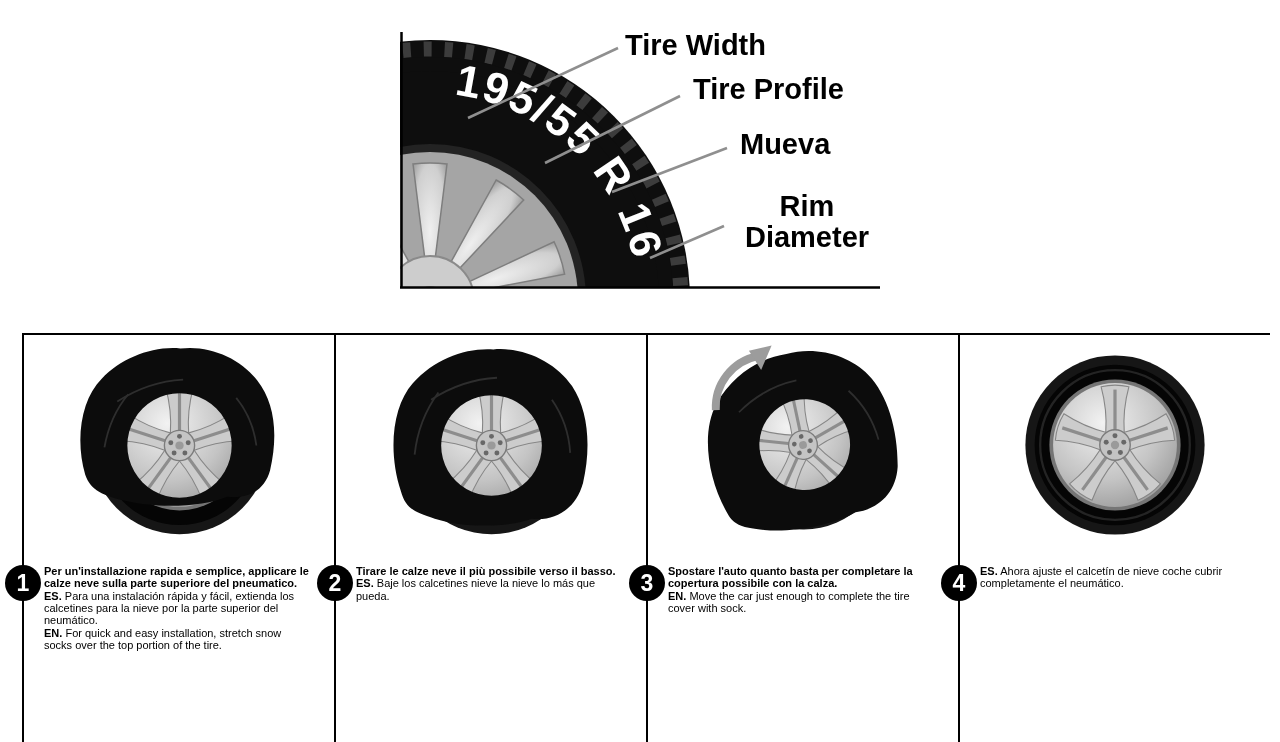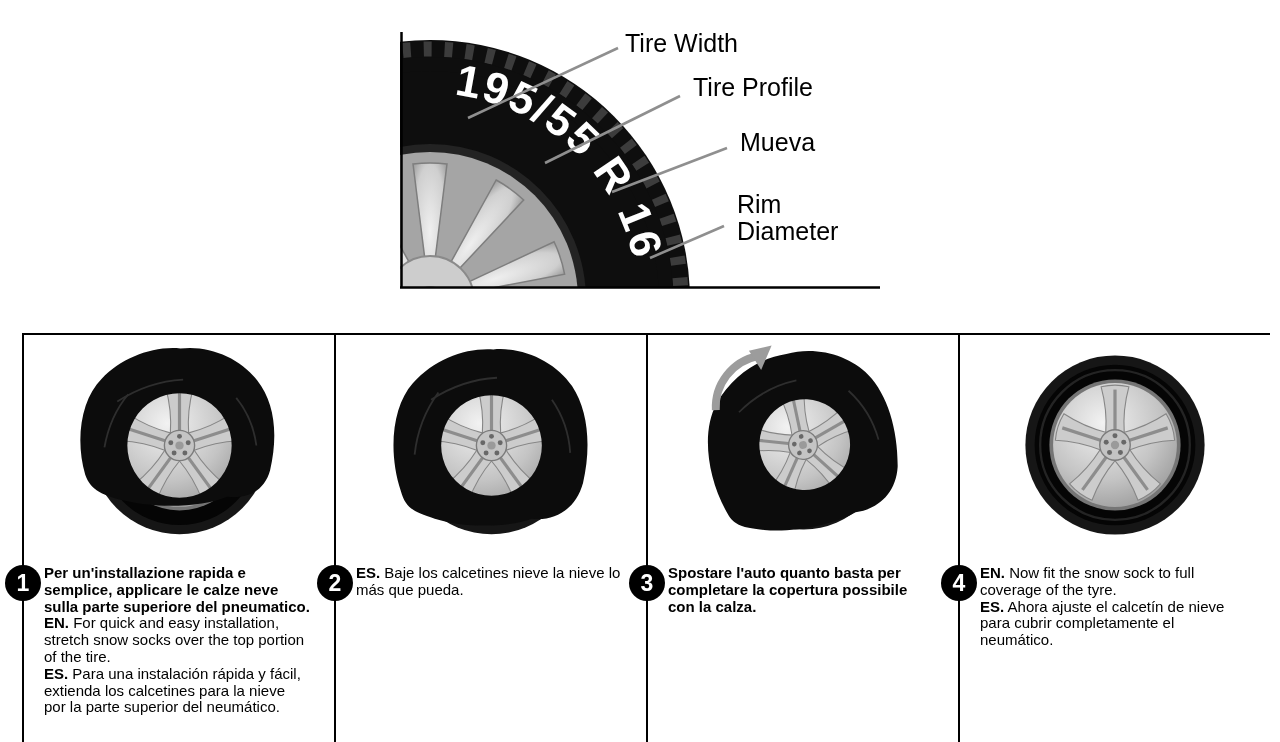--- a/index.html
+++ b/index.html
@@ -6,42 +6,43 @@
   body{
     width:1280px;height:742px;background:#fff;position:relative;overflow:hidden;
     font-family:"Liberation Sans",sans-serif;color:#000;
   }
   .page{position:absolute;inset:0;}
 
   
   .tire-diagram{position:absolute;left:400px;top:28px;width:500px;height:264px;}
   .diagram-svg{position:absolute;left:0;top:0;width:480px;height:262px;display:block;}
   .diagram-label{
-    position:absolute;font-weight:normal;font-size:25px;line-height:1.08;color:#000;
+    position:absolute;font-weight:bold;font-size:29px;line-height:1.08;color:#000;
     white-space:nowrap;
+    text-align:center;
   }
   .lbl-width{left:225px;top:2px;}
   .lbl-profile{left:293px;top:46px;}
   .lbl-radial{left:340px;top:101px;}
   .lbl-rim{left:337px;top:163px;white-space:normal;width:140px;}
   .tiretext{font-family:"Liberation Sans",sans-serif;font-weight:bold;font-size:44px;fill:#ffffff;letter-spacing:2px;}
 
   
   .panels{position:absolute;left:22px;top:333px;width:1248px;height:409px;display:flex;}
   .panel{
     position:relative;width:312px;box-sizing:border-box;
     border-left:2px solid #000;border-top:2px solid #000;
   }
   .badge{
     position:absolute;left:-19px;top:230px;width:36px;height:36px;border-radius:50%;
     background:#000;color:#fff;display:flex;align-items:center;justify-content:center;
     font-size:23px;font-weight:bold;z-index:2;
   }
   .wheel-wrap{display:flex;justify-content:center;align-items:center;height:212px;margin-top:4px;}
-  .step-text{margin:14px 24px 0 20px;font-size:15px;line-height:1.12;}
+  .step-text{margin:14px 24px 0 20px;font-size:11px;line-height:1.12;}
   .step-text p{margin:0;}
   .step-text .title{font-weight:bold;}
   .step-text .b{font-weight:bold;}
 </style>
 </head>
 <body>
 
 <svg width="0" height="0" style="position:absolute" aria-hidden="true">
   <defs>
     <radialGradient id="rimg" cx="40%" cy="32%" r="85%">
@@ -149,41 +150,42 @@
           <path fill="#0c0c0c" fill-rule="evenodd" d="M -103 32 C -114 -6 -108 -50 -85 -73 C -64 -95 -30 -109 1 -106 C 33 -110 67 -95 85 -71 C 104 -47 108 -12 99 27 C 93 49 75 59 52 56 C 27 67 -23 69 -57 61 C -84 55 -97 49 -103 32 Z M 0 -57 A 57 57 0 1 0 0.02 -57 Z"></path>
           <g stroke="#2e2e2e" stroke-width="2" fill="none">
             <path d="M -68 -48 Q -34 -70 4 -72"></path>
             <path d="M -82 2 Q -76 -32 -56 -56"></path>
             <path d="M 62 -52 Q 80 -30 84 0"></path>
           </g>
         </svg>
       </div>
       <div class="step-text">
         <p class="title">Per un'installazione rapida e semplice, applicare le calze neve sulla parte superiore del pneumatico.</p>
+        <p><span class="b">ES.</span> <span>Para una instalación rápida y fácil, extienda los calcetines para la nieve por la parte superior del neumático.</span></p>
         <p><span class="b">EN.</span> <span>For quick and easy installation, stretch snow socks over the top portion of the tire.</span></p>
-        <p><span class="b">ES.</span> <span>Para una instalación rápida y fácil, extienda los calcetines para la nieve por la parte superior del neumático.</span></p>
       </div>
     </div>
 
     <div class="panel">
       <div class="badge">
           <span>2</span>
         </div>
       <div class="wheel-wrap">
         <svg viewBox="-112 -112 224 224" width="205" height="205">
           <use href="#alloy"></use>
           <path fill="#0c0c0c" fill-rule="evenodd" d="M -99 50 C -113 8 -109 -42 -86 -68 C -62 -95 -28 -107 2 -105 C 36 -108 70 -91 88 -65 C 106 -38 109 2 100 41 C 92 70 69 83 44 80 C 17 90 -31 90 -62 80 C -86 72 -94 68 -99 50 Z M 0 -55 A 55 55 0 1 0 0.02 -55 Z"></path>
           <g stroke="#2e2e2e" stroke-width="2" fill="none">
             <path d="M -66 -50 Q -32 -72 6 -74"></path>
             <path d="M -84 10 Q -80 -28 -58 -58"></path>
             <path d="M 66 -50 Q 84 -24 86 8"></path>
           </g>
         </svg>
       </div>
       <div class="step-text">
+        <p class="title">Tirare le calze neve il più possibile verso il basso.</p>
         <p><span class="b">ES.</span> <span>Baje los calcetines nieve la nieve lo más que pueda.</span></p>
       </div>
     </div>
 
     <div class="panel">
       <div class="badge">
           <span>3</span>
         </div>
       <div class="wheel-wrap">
         <svg viewBox="-125 -125 250 250" width="218" height="218">
@@ -196,33 +198,33 @@
             </g>
           </g>
           <g>
             <path d="M -100 -40 A 60 60 0 0 1 -52 -102" stroke="#9c9c9c" stroke-width="9" fill="none"></path>
             <polygon points="-36,-114 -62,-108 -48,-86" fill="#9c9c9c"></polygon>
           </g>
         </svg>
       </div>
       <div class="step-text">
         <p class="title">Spostare l'auto quanto basta per completare la copertura possibile con la calza.</p>
+        <p><span class="b">EN.</span> <span>Move the car just enough to complete the tire cover with sock.</span></p>
       </div>
     </div>
 
     <div class="panel">
       <div class="badge">
           <span>4</span>
         </div>
       <div class="wheel-wrap">
         <svg viewBox="-105 -105 210 210" width="194" height="194">
           <use href="#alloy"></use>
           <circle r="81" fill="none" stroke="#242424" stroke-width="2.5"></circle>
         </svg>
       </div>
       <div class="step-text">
-        <p><span class="b">EN.</span> <span>Now fit the snow sock to full coverage of the tyre.</span></p>
-        <p><span class="b">ES.</span> <span>Ahora ajuste el calcetín de nieve para cubrir completamente el neumático.</span></p>
+        <p><span class="b">ES.</span> <span>Ahora ajuste el calcetín de nieve coche cubrir completamente el neumático.</span></p>
       </div>
     </div>
 
   </div>
 </div>
 
 </body></html>

